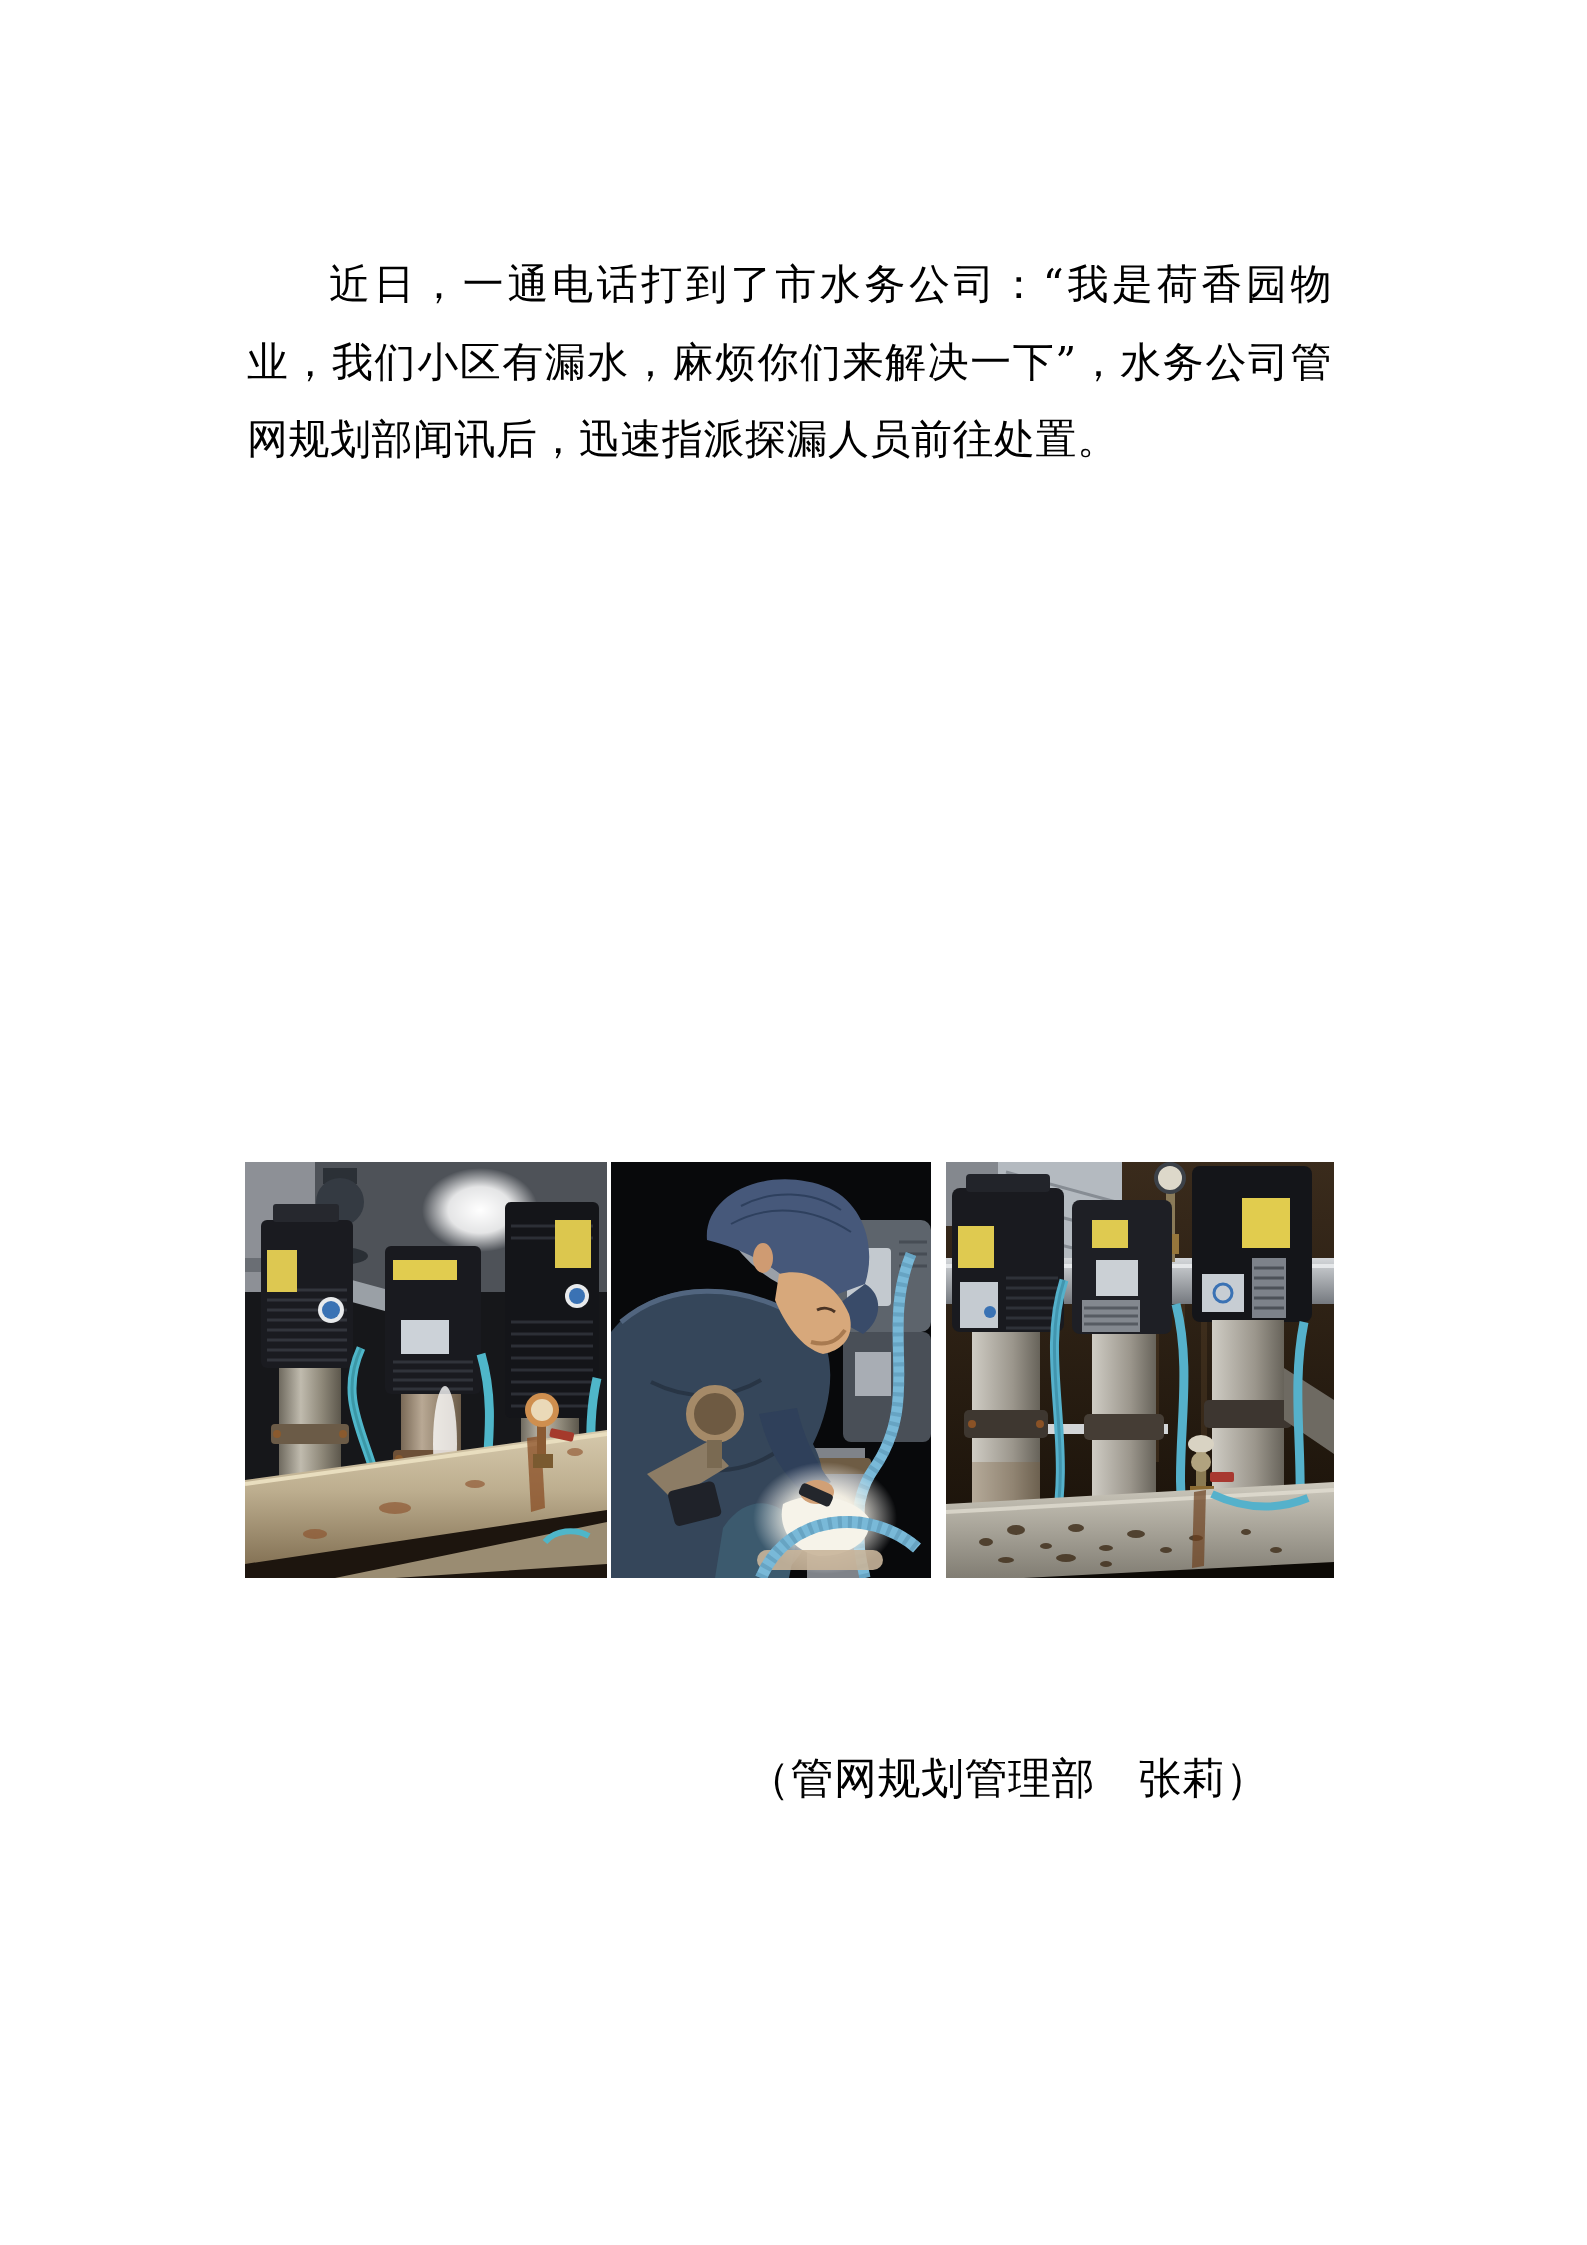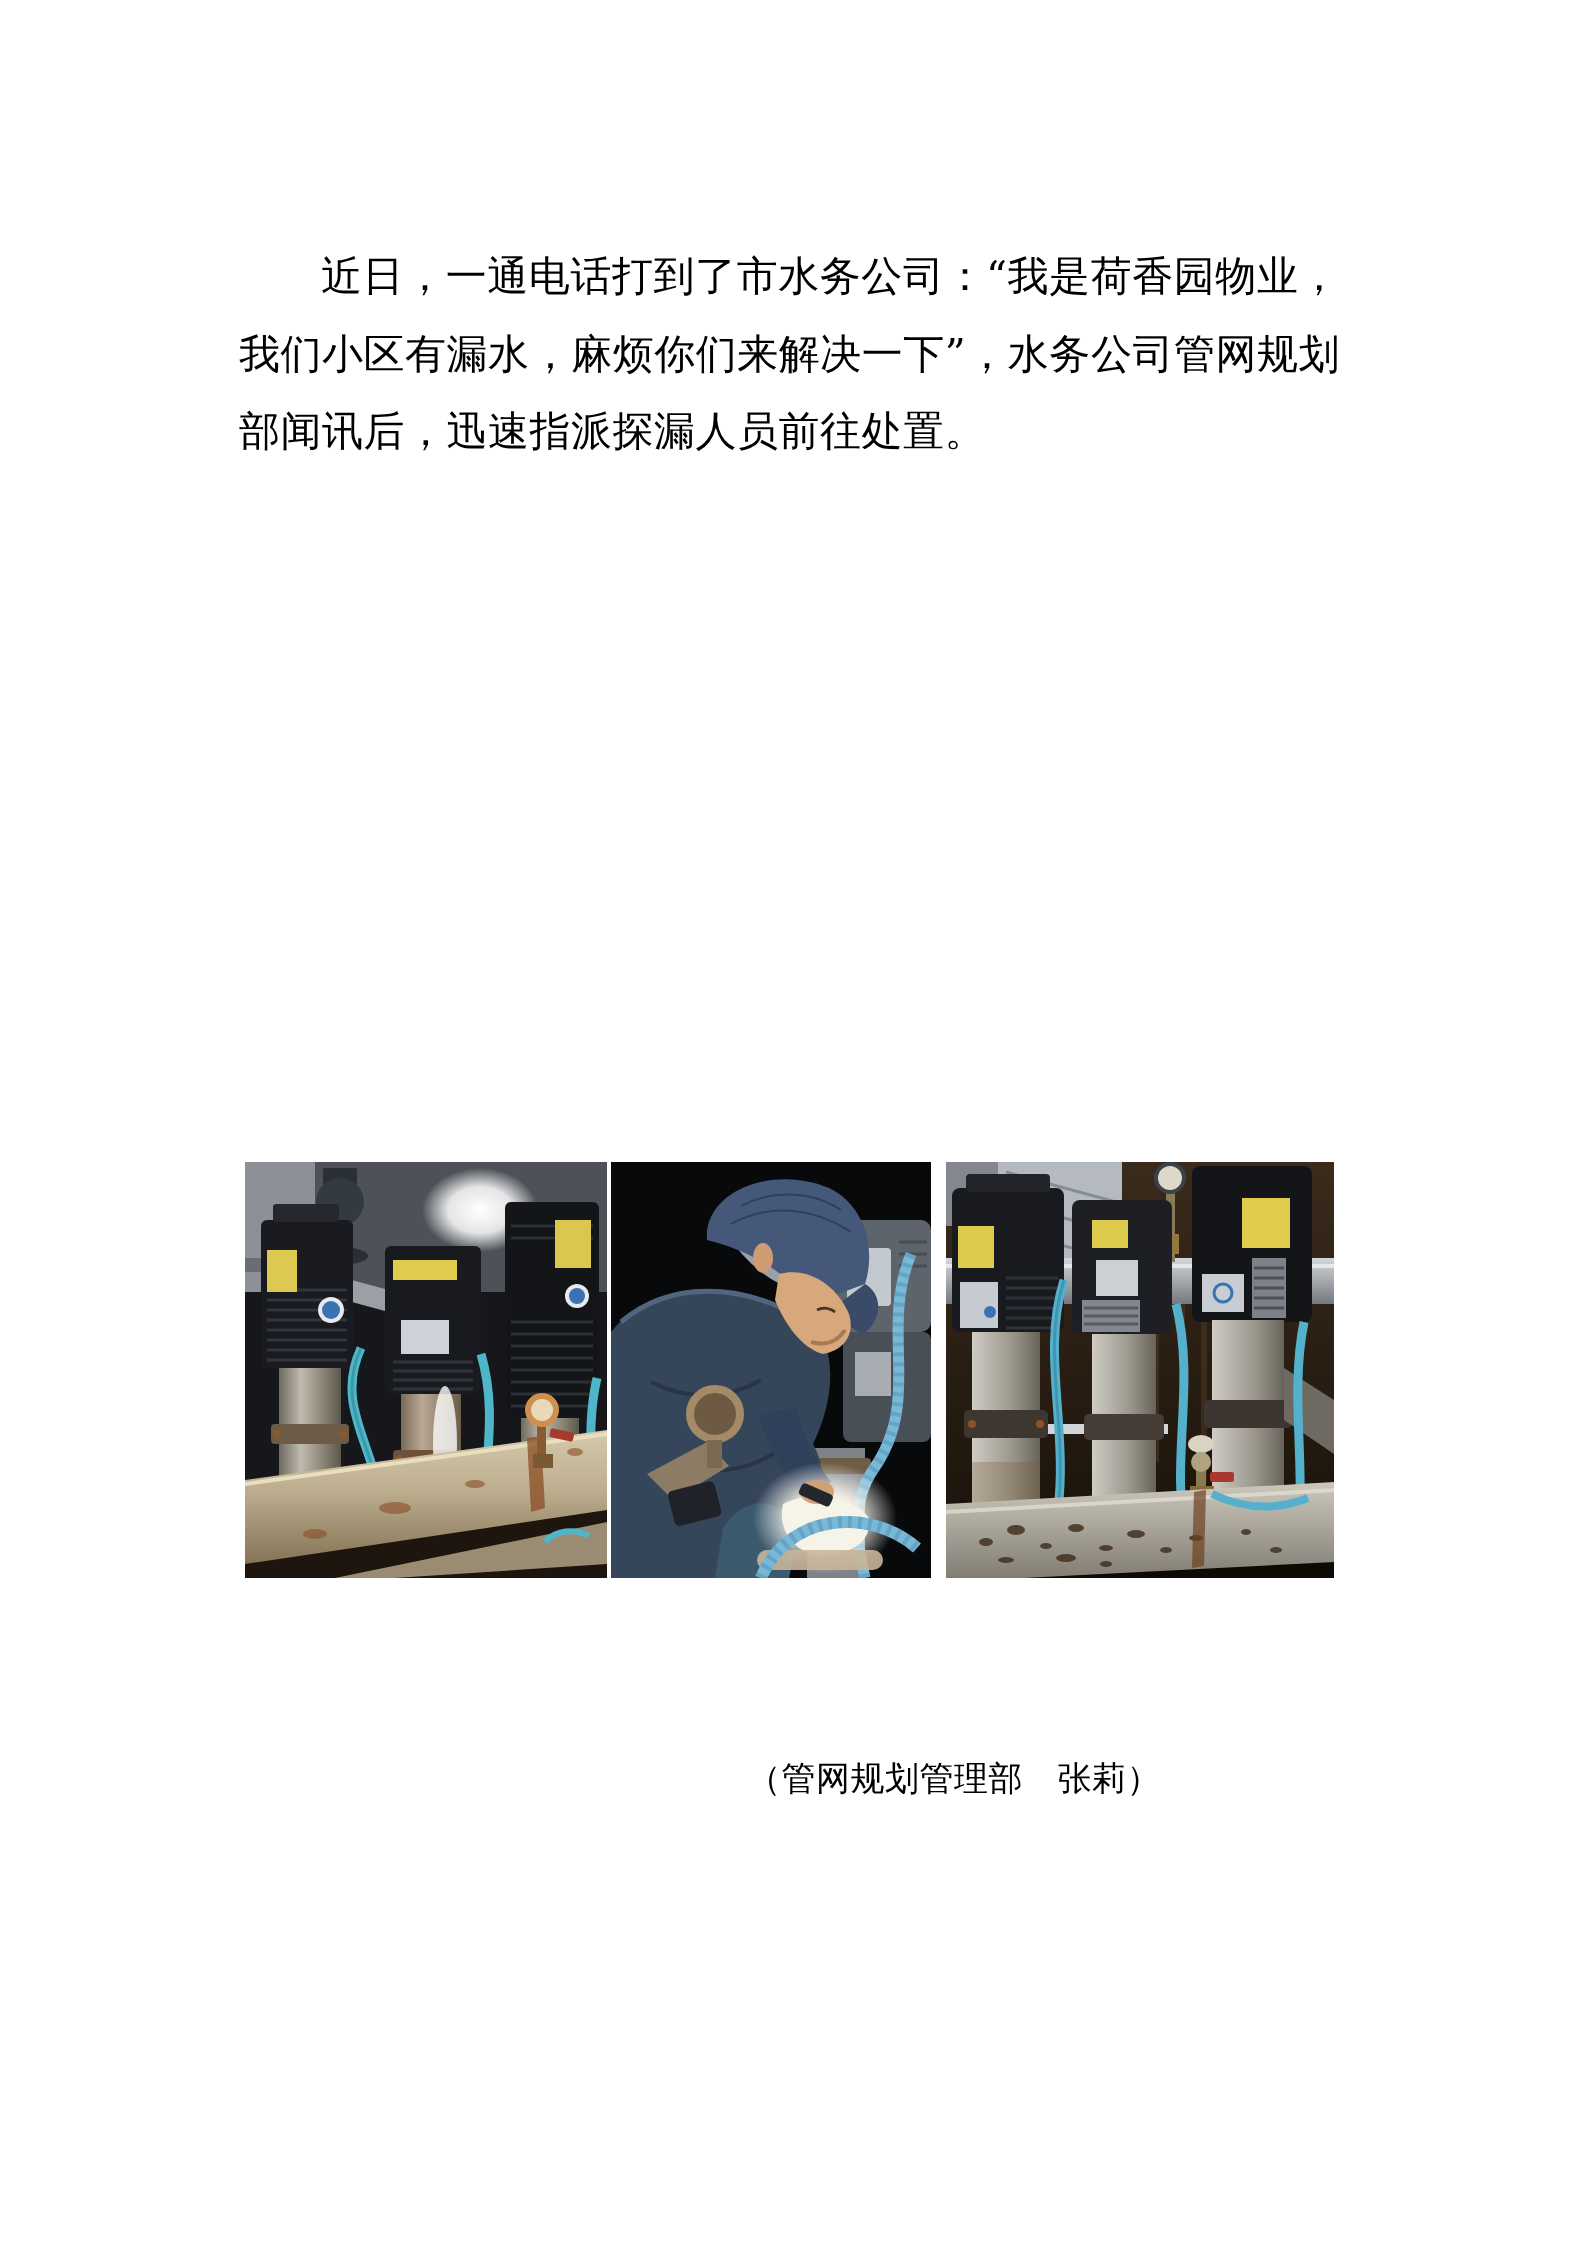--- a/index.html
+++ b/index.html
@@ -13,25 +13,25 @@
   }
   .body-text{
     position:absolute;
     left:239px;top:238px;width:1101px;
     font-size:41px;
     line-height:77.6px;
     letter-spacing:0.5px;
     text-align:justify;
     text-justify:inter-character;
   }
-  .body-text p{margin:0;text-indent:2em;word-break:break-all;}
+  .body-text p{margin:8px;text-indent:2em;word-break:break-all;}
   .byline{
     position:absolute;
     left:747px;top:1740px;
-    font-size:34px;line-height:77.6px;letter-spacing:0.5px;
+    font-size:43px;line-height:77.6px;letter-spacing:0.5px;
     white-space:nowrap;
   }
   figure.photo{position:absolute;margin:0;top:1162px;height:416px;}
   .photo-1{left:245px;width:362px;}
   .photo-2{left:611px;width:320px;}
   .photo-3{left:946px;width:388px;}
   figure.photo svg{display:block;width:100%;height:100%;}
 </style>
 </head>
 <body>

